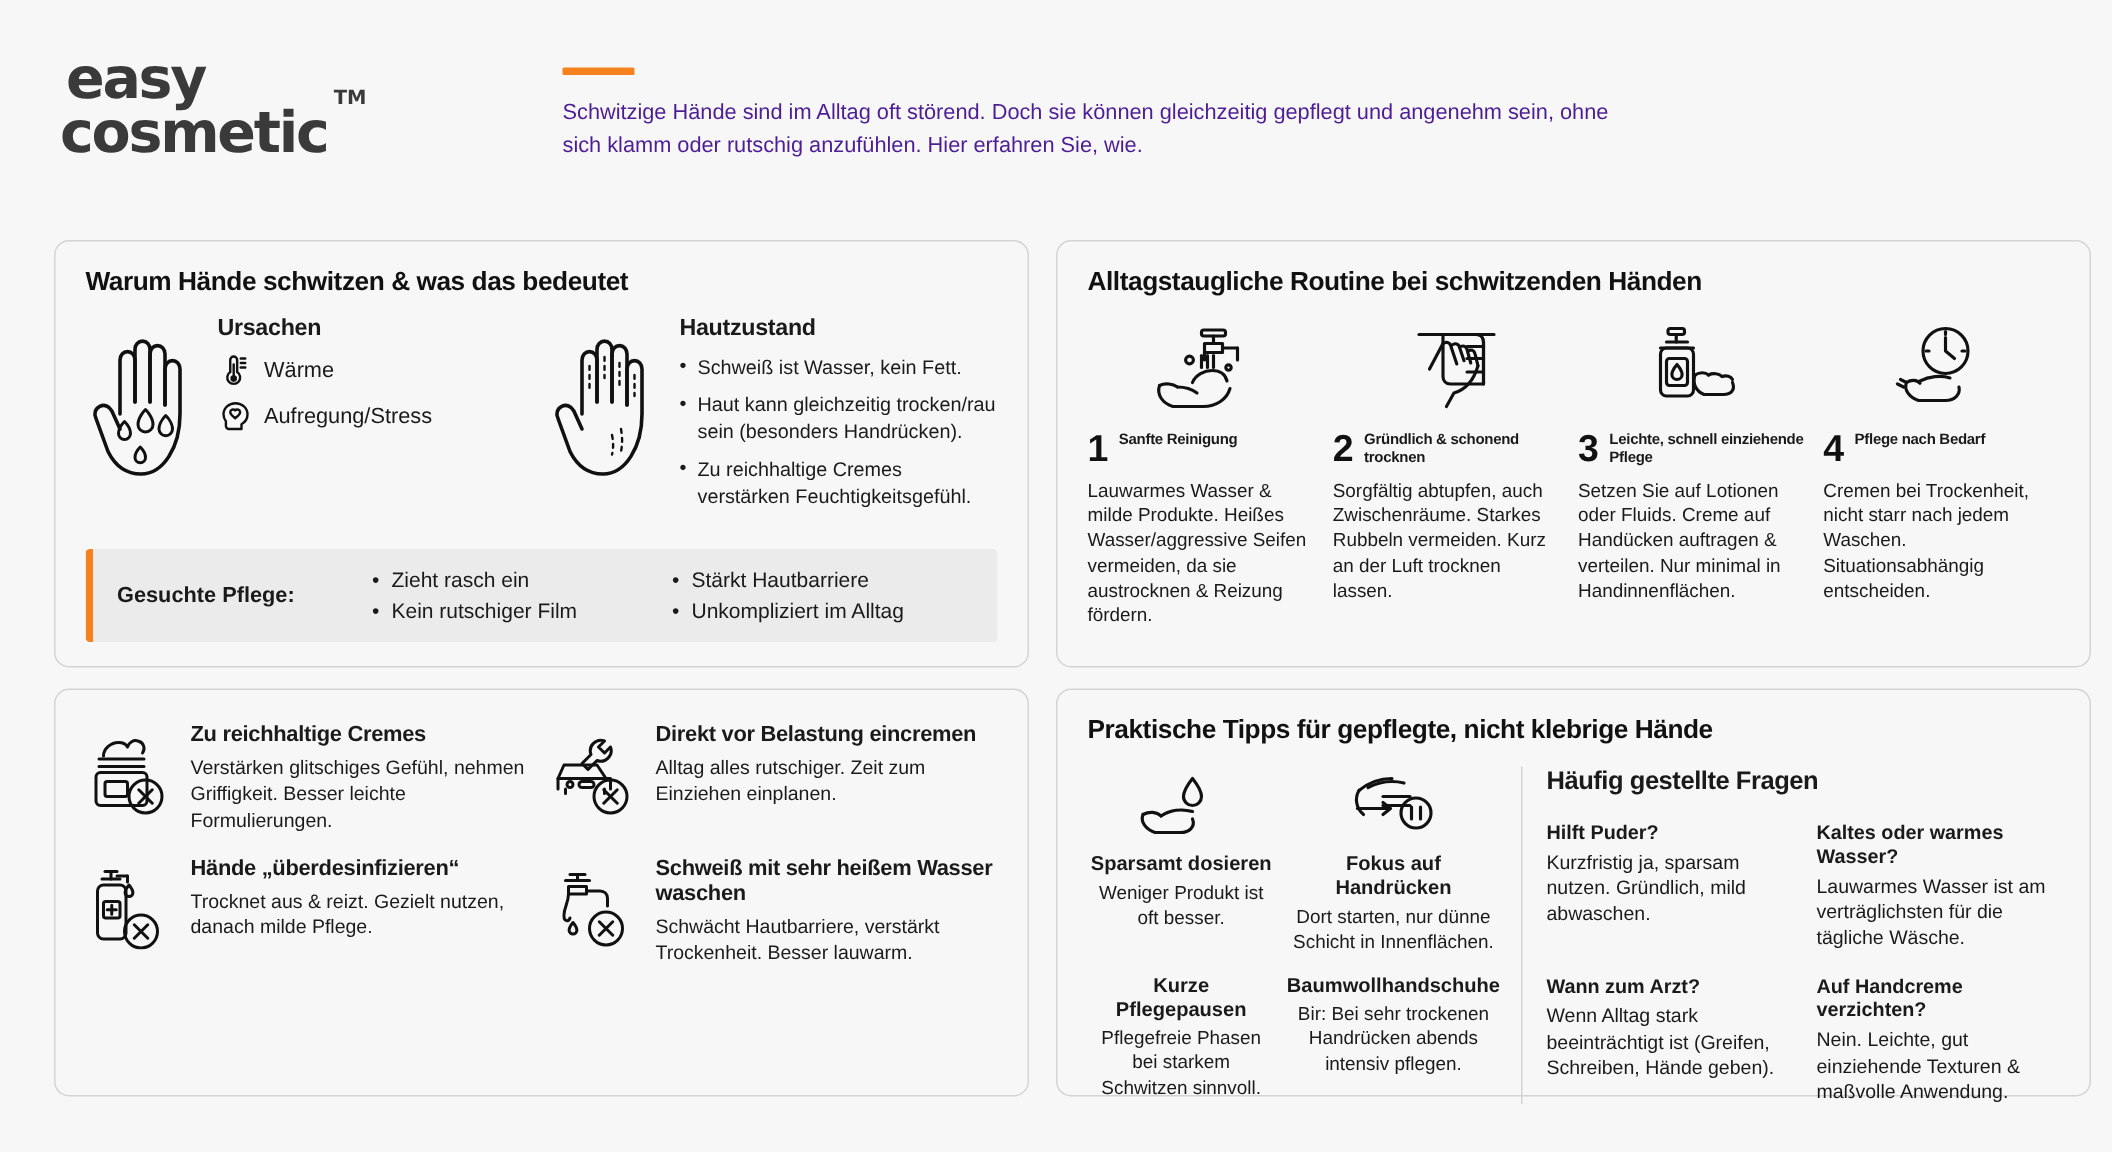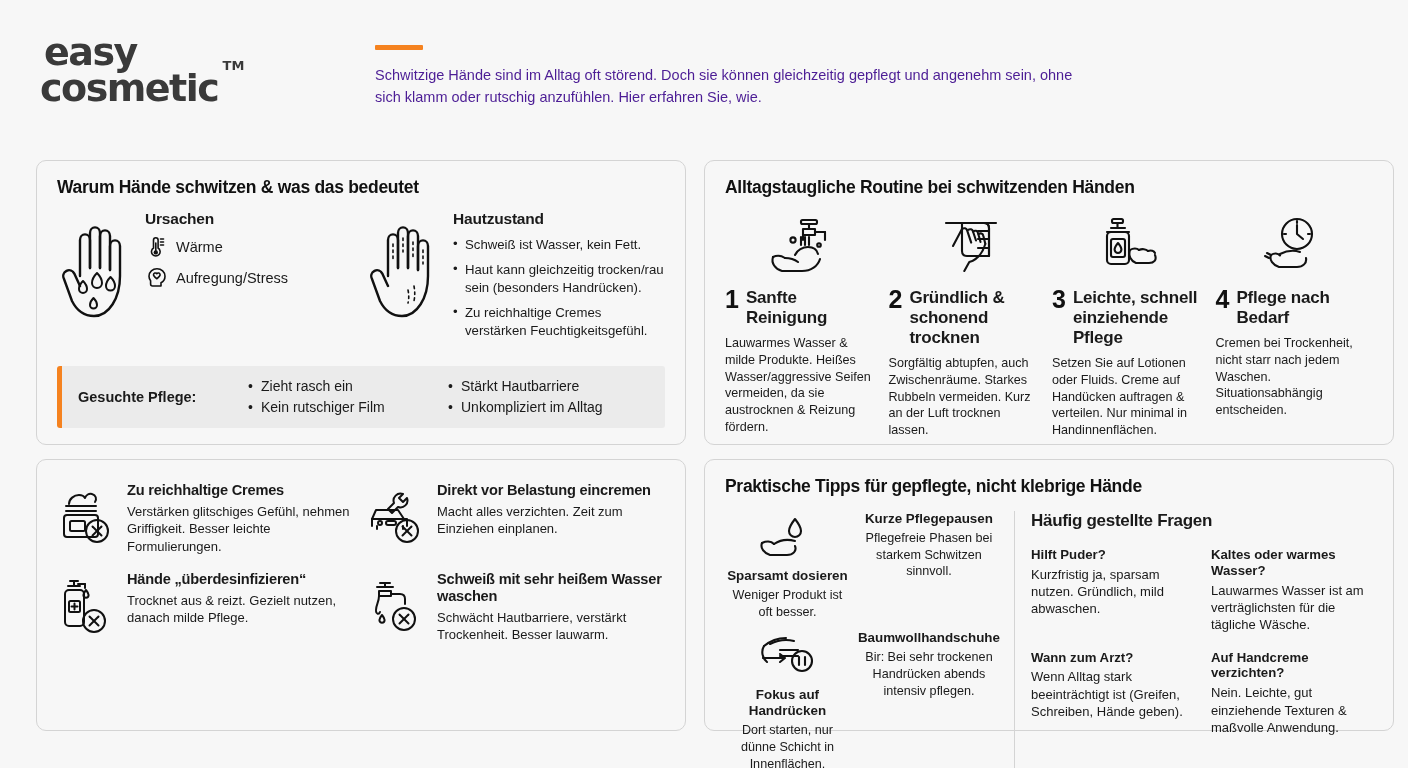--- a/index.html
+++ b/index.html
@@ -72,21 +72,21 @@
   .pflege-col { list-style: none; flex: 0 0 180px; }
   .pflege-col li { font-size: 14px; line-height: 1.5; padding-left: 13px; position: relative; }
   .pflege-col li:before { content: "•"; position: absolute; left: 0; }
 
   
   .steps { display: grid; grid-template-columns: repeat(4, 1fr); gap: 6px; padding-top: 6px; }
   .step { padding-right: 6px; }
   .step-ico { height: 66px; display: flex; align-items: center; justify-content: center; margin-bottom: 8px; }
   .step-head { display: flex; align-items: flex-start; gap: 7px; margin-bottom: 7px; }
   .step-num { font-size: 25px; font-weight: bold; line-height: 0.95; color: #111; }
-  .step-title { font-size: 17px; font-weight: bold; line-height: 1.18; letter-spacing: -0.2px; }
+  .step-title { font-size: 10px; font-weight: bold; line-height: 1.18; letter-spacing: -0.2px; }
   .step-desc { font-size: 12.6px; line-height: 1.33; }
 
   
   .pit-grid { display: grid; grid-template-columns: 1fr 1fr; gap: 16px 12px; padding-top: 6px; }
   .pit { display: flex; gap: 12px; }
   .pit-ico { flex: 0 0 58px; padding-top: 6px; }
   .pit-txt { flex: 1; }
   .pit-title { font-size: 14.6px; font-weight: bold; line-height: 1.18; margin-bottom: 4px; letter-spacing: -0.2px; }
   .pit-desc { font-size: 13px; line-height: 1.32; }
 
@@ -370,21 +370,21 @@
                 <rect x="19" y="33" width="10" height="4" rx="2"></rect>
                 <path d="M36 6a7 7 0 0 0-9 9l-6 6 4 4 6-6a7 7 0 0 0 9-9l-4 4-4-4z"></path>
                 <circle cx="40" cy="43" r="11"></circle>
                 <line x1="35.5" y1="38.5" x2="44.5" y2="47.5"></line>
                 <line x1="44.5" y1="38.5" x2="35.5" y2="47.5"></line>
               </g>
             </svg>
           </div>
           <div class="pit-txt">
             <div class="pit-title">Direkt vor Belastung eincremen</div>
-            <div class="pit-desc">Macht alles verzichten. Zeit zum Einziehen einplanen.</div>
+            <div class="pit-desc">Alltag alles rutschiger. Zeit zum Einziehen einplanen.</div>
           </div>
         </div>
 
         <div class="pit">
           <div class="pit-ico">
             <svg width="58" height="56" viewBox="0 0 58 56">
               <g fill="none" stroke="#111" stroke-width="2" stroke-linecap="round" stroke-linejoin="round">
                 <path d="M13 4h8"></path>
                 <line x1="17" y1="4" x2="17" y2="9"></line>
                 <path d="M21 7h7"></path>
@@ -446,26 +446,20 @@
                   <path d="M12 28c4-2 9-2 12 1"></path>
                   <path d="M24 29c6-4 14-5 21-3"></path>
                   <path d="M12 28c-2 5 2 10 8 12h17c6 0 10-4 8-9"></path>
                 </g>
               </svg>
             </div>
             <div class="tip-title">Sparsamt dosieren</div>
             <div class="tip-desc">Weniger Produkt ist oft besser.</div>
           </div>
 
-          <div class="tip nospace">
-
-            <div class="tip-title">Kurze Pflegepausen</div>
-            <div class="tip-desc">Pflegefreie Phasen bei starkem Schwitzen sinnvoll.</div>
-          </div>
-
           <div class="tip">
             <div class="tip-ico">
               <svg width="74" height="48" viewBox="0 0 74 48">
                 <g fill="none" stroke="#111" stroke-width="2.1" stroke-linecap="round" stroke-linejoin="round">
                   <path d="M14 12c6-5 14-8 22-8"></path>
                   <path d="M20 10c8-4 16-5 24-3"></path>
                   <path d="M30 16h18"></path>
                   <path d="M30 22h18"></path>
                   <path d="M14 12c-3 5-2 12 3 16"></path>
                   <line x1="13" y1="24" x2="34" y2="24"></line>
@@ -475,20 +469,26 @@
                   <line x1="55" y1="23" x2="55" y2="31"></line>
                 </g>
               </svg>
             </div>
             <div class="tip-title">Fokus auf Handrücken</div>
             <div class="tip-desc">Dort starten, nur dünne Schicht in Innenflächen.</div>
           </div>
 
           <div class="tip nospace">
 
+            <div class="tip-title">Kurze Pflegepausen</div>
+            <div class="tip-desc">Pflegefreie Phasen bei starkem Schwitzen sinnvoll.</div>
+          </div>
+
+          <div class="tip nospace">
+
             <div class="tip-title">Baumwollhandschuhe</div>
             <div class="tip-desc">Bir: Bei sehr trockenen Handrücken abends intensiv pflegen.</div>
           </div>
         </div>
 
         <div class="faq-side">
           <div class="faq-head">Häufig gestellte Fragen</div>
           <div class="faq-grid">
             <div>
               <div class="faq-q">Hilft Puder?</div>

